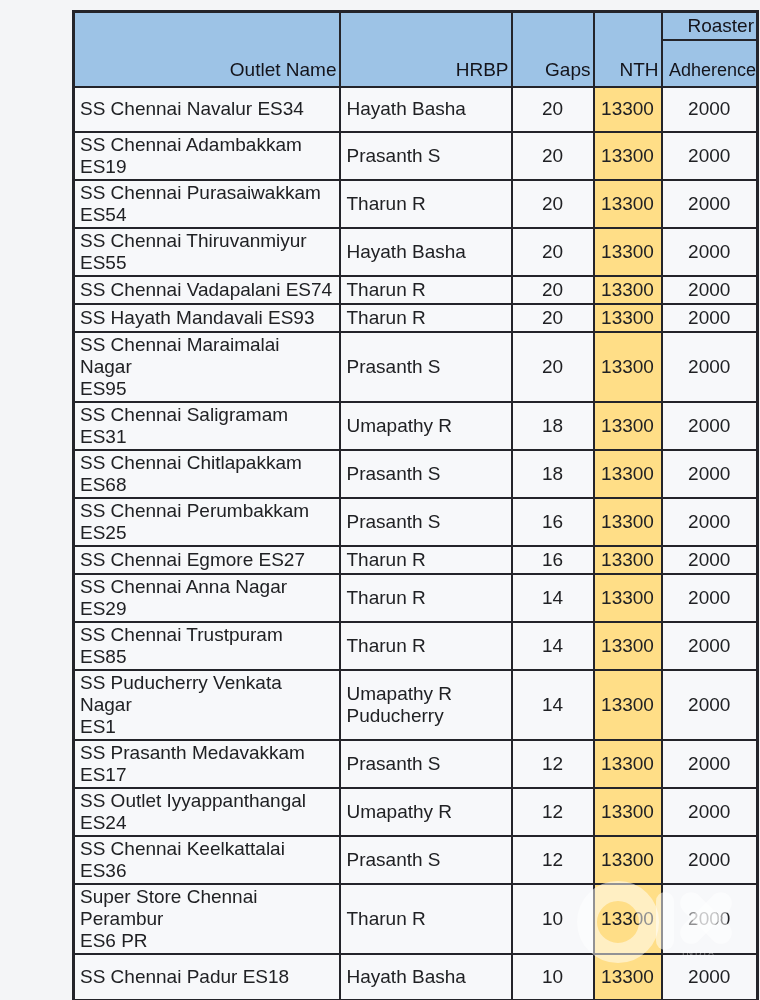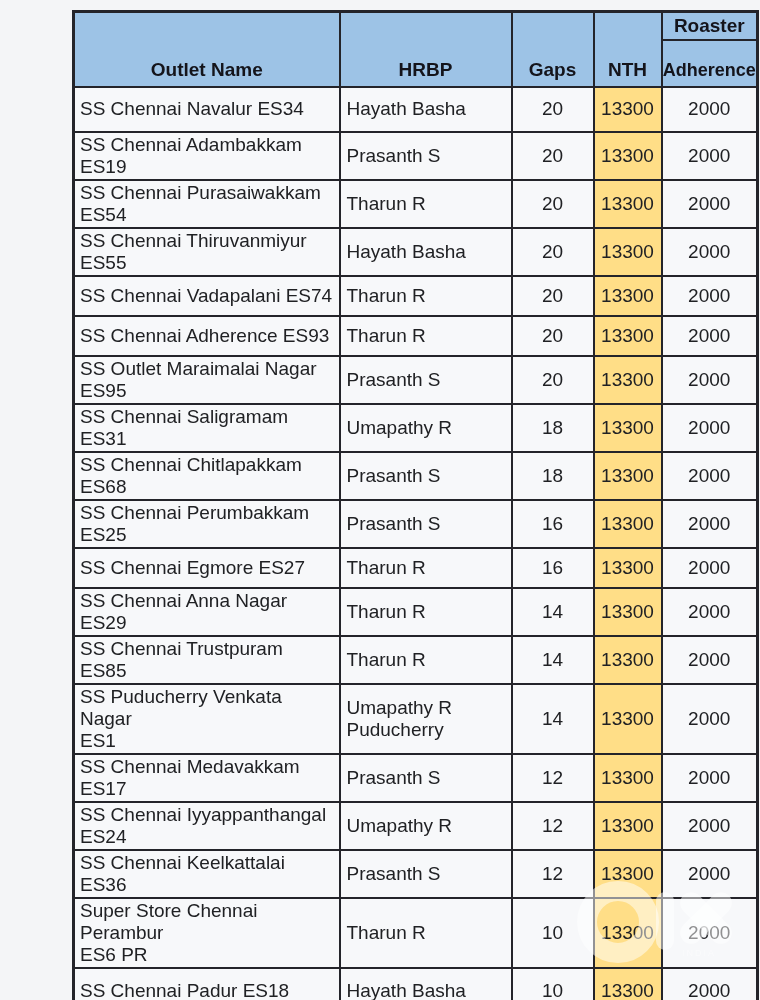--- a/index.html
+++ b/index.html
@@ -13,29 +13,29 @@
     --page-bg:#F4F5F7;
   }
   *{margin:0;padding:0;box-sizing:border-box;}
   html,body{width:760px;height:1000px;}
   body{font-family:"Liberation Sans", sans-serif;background:var(--page-bg);}
   .page{position:relative;width:760px;height:1000px;background:var(--page-bg);overflow:hidden;}
   .table-wrap{position:absolute;left:72px;top:10px;width:688px;}
   table{border-collapse:collapse;table-layout:fixed;width:684px;background:var(--row-bg);}
   th,td{border:2px solid var(--grid);overflow:hidden;}
   table{border:3px solid var(--grid);}
-  th{background:var(--header-bg);color:var(--header-text);font-weight:bold;font-size:19px;vertical-align:bottom;text-align:center;padding:0 2px 5px 2px;}
+  th{background:var(--header-bg);color:var(--header-text);font-weight:normal;font-size:19px;vertical-align:bottom;text-align:right;padding:0 2px 5px 2px;}
   th.hdr-roaster{vertical-align:middle;padding:0 2px;height:28px;}
   th.hdr-adh{font-size:18px;padding-left:0;padding-right:0;}
   td{font-size:19px;line-height:22px;color:var(--text);white-space:pre-line;vertical-align:middle;background:var(--row-bg);}
   td.c-outlet{text-align:left;padding:1px 4px 1px 5px;margin-top:11px;}
   td.c-hrbp{text-align:left;padding:1px 4px 1px 6px;margin-top:21px;}
   td.c-gaps,td.c-nth,td.c-adh{text-align:center;padding:1px 2px;}
   td.c-nth{background:var(--nth-bg);margin-left:41px;}
-  tr.rs{height:40px;}
+  tr.rs{height:28px;}
   tr.rd{height:34px;}
   tr.rt1{height:45px;}
   tr.rt2{height:47px;}
   thead tr.h1{height:28px;}
   thead tr.h2{height:47px;}
   .watermark{position:absolute;left:570px;top:860px;width:190px;height:110px;pointer-events:none;}
 </style>
 </head>
 <body>
 
@@ -94,28 +94,28 @@
             <td class="c-adh">2000</td>
           </tr>
           <tr class="rs">
             <td class="c-outlet">SS Chennai Vadapalani ES74</td>
             <td class="c-hrbp">Tharun R</td>
             <td class="c-gaps">20</td>
             <td class="c-nth">13300</td>
             <td class="c-adh">2000</td>
           </tr>
           <tr class="rs">
-            <td class="c-outlet">SS Chennai Adherence ES93</td>
-            <td class="c-hrbp">Tharun R</td>
-            <td class="c-gaps">20</td>
-            <td class="c-nth">13300</td>
-            <td class="c-adh">2000</td>
-          </tr>
-          <tr class="rd">
-            <td class="c-outlet">SS Outlet Maraimalai Nagar
+            <td class="c-outlet">SS Hayath Mandavali ES93</td>
+            <td class="c-hrbp">Tharun R</td>
+            <td class="c-gaps">20</td>
+            <td class="c-nth">13300</td>
+            <td class="c-adh">2000</td>
+          </tr>
+          <tr class="rd">
+            <td class="c-outlet">SS Chennai Maraimalai Nagar
 ES95</td>
             <td class="c-hrbp">Prasanth S</td>
             <td class="c-gaps">20</td>
             <td class="c-nth">13300</td>
             <td class="c-adh">2000</td>
           </tr>
           <tr class="rs">
             <td class="c-outlet">SS Chennai Saligramam ES31</td>
             <td class="c-hrbp">Umapathy R</td>
             <td class="c-gaps">18</td>
@@ -162,29 +162,29 @@
           <tr class="rd">
             <td class="c-outlet">SS Puducherry Venkata Nagar
 ES1</td>
             <td class="c-hrbp">Umapathy R
 Puducherry</td>
             <td class="c-gaps">14</td>
             <td class="c-nth">13300</td>
             <td class="c-adh">2000</td>
           </tr>
           <tr class="rd">
-            <td class="c-outlet">SS Chennai Medavakkam
+            <td class="c-outlet">SS Prasanth Medavakkam
 ES17</td>
             <td class="c-hrbp">Prasanth S</td>
             <td class="c-gaps">12</td>
             <td class="c-nth">13300</td>
             <td class="c-adh">2000</td>
           </tr>
           <tr class="rd">
-            <td class="c-outlet">SS Chennai Iyyappanthangal
+            <td class="c-outlet">SS Outlet Iyyappanthangal
 ES24</td>
             <td class="c-hrbp">Umapathy R</td>
             <td class="c-gaps">12</td>
             <td class="c-nth">13300</td>
             <td class="c-adh">2000</td>
           </tr>
           <tr class="rs">
             <td class="c-outlet">SS Chennai Keelkattalai ES36</td>
             <td class="c-hrbp">Prasanth S</td>
             <td class="c-gaps">12</td>

